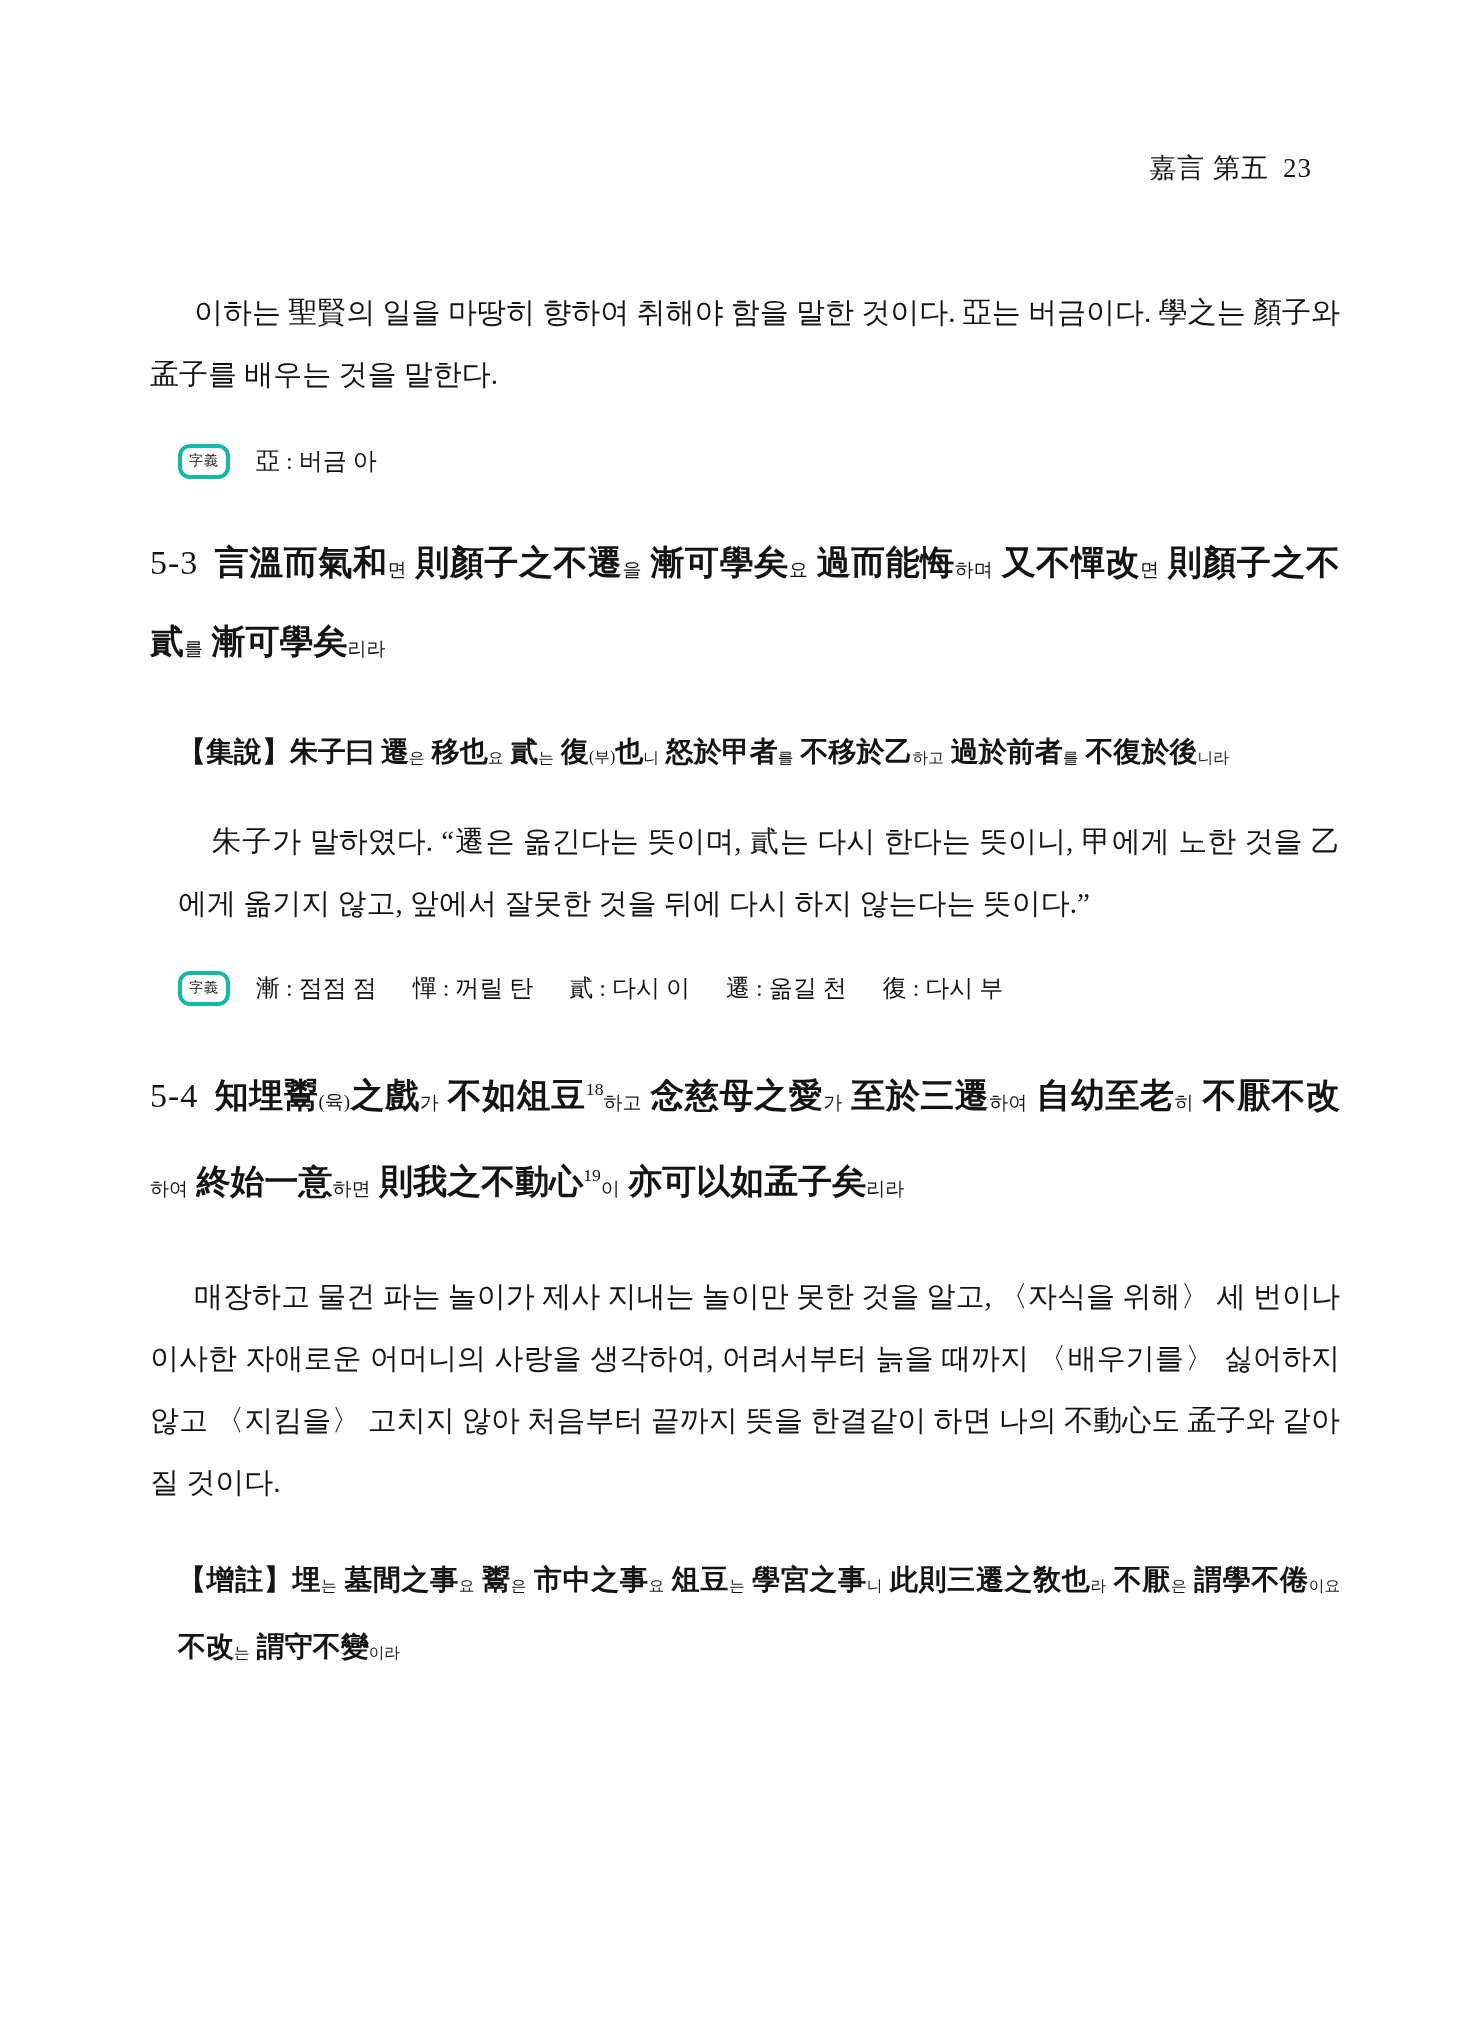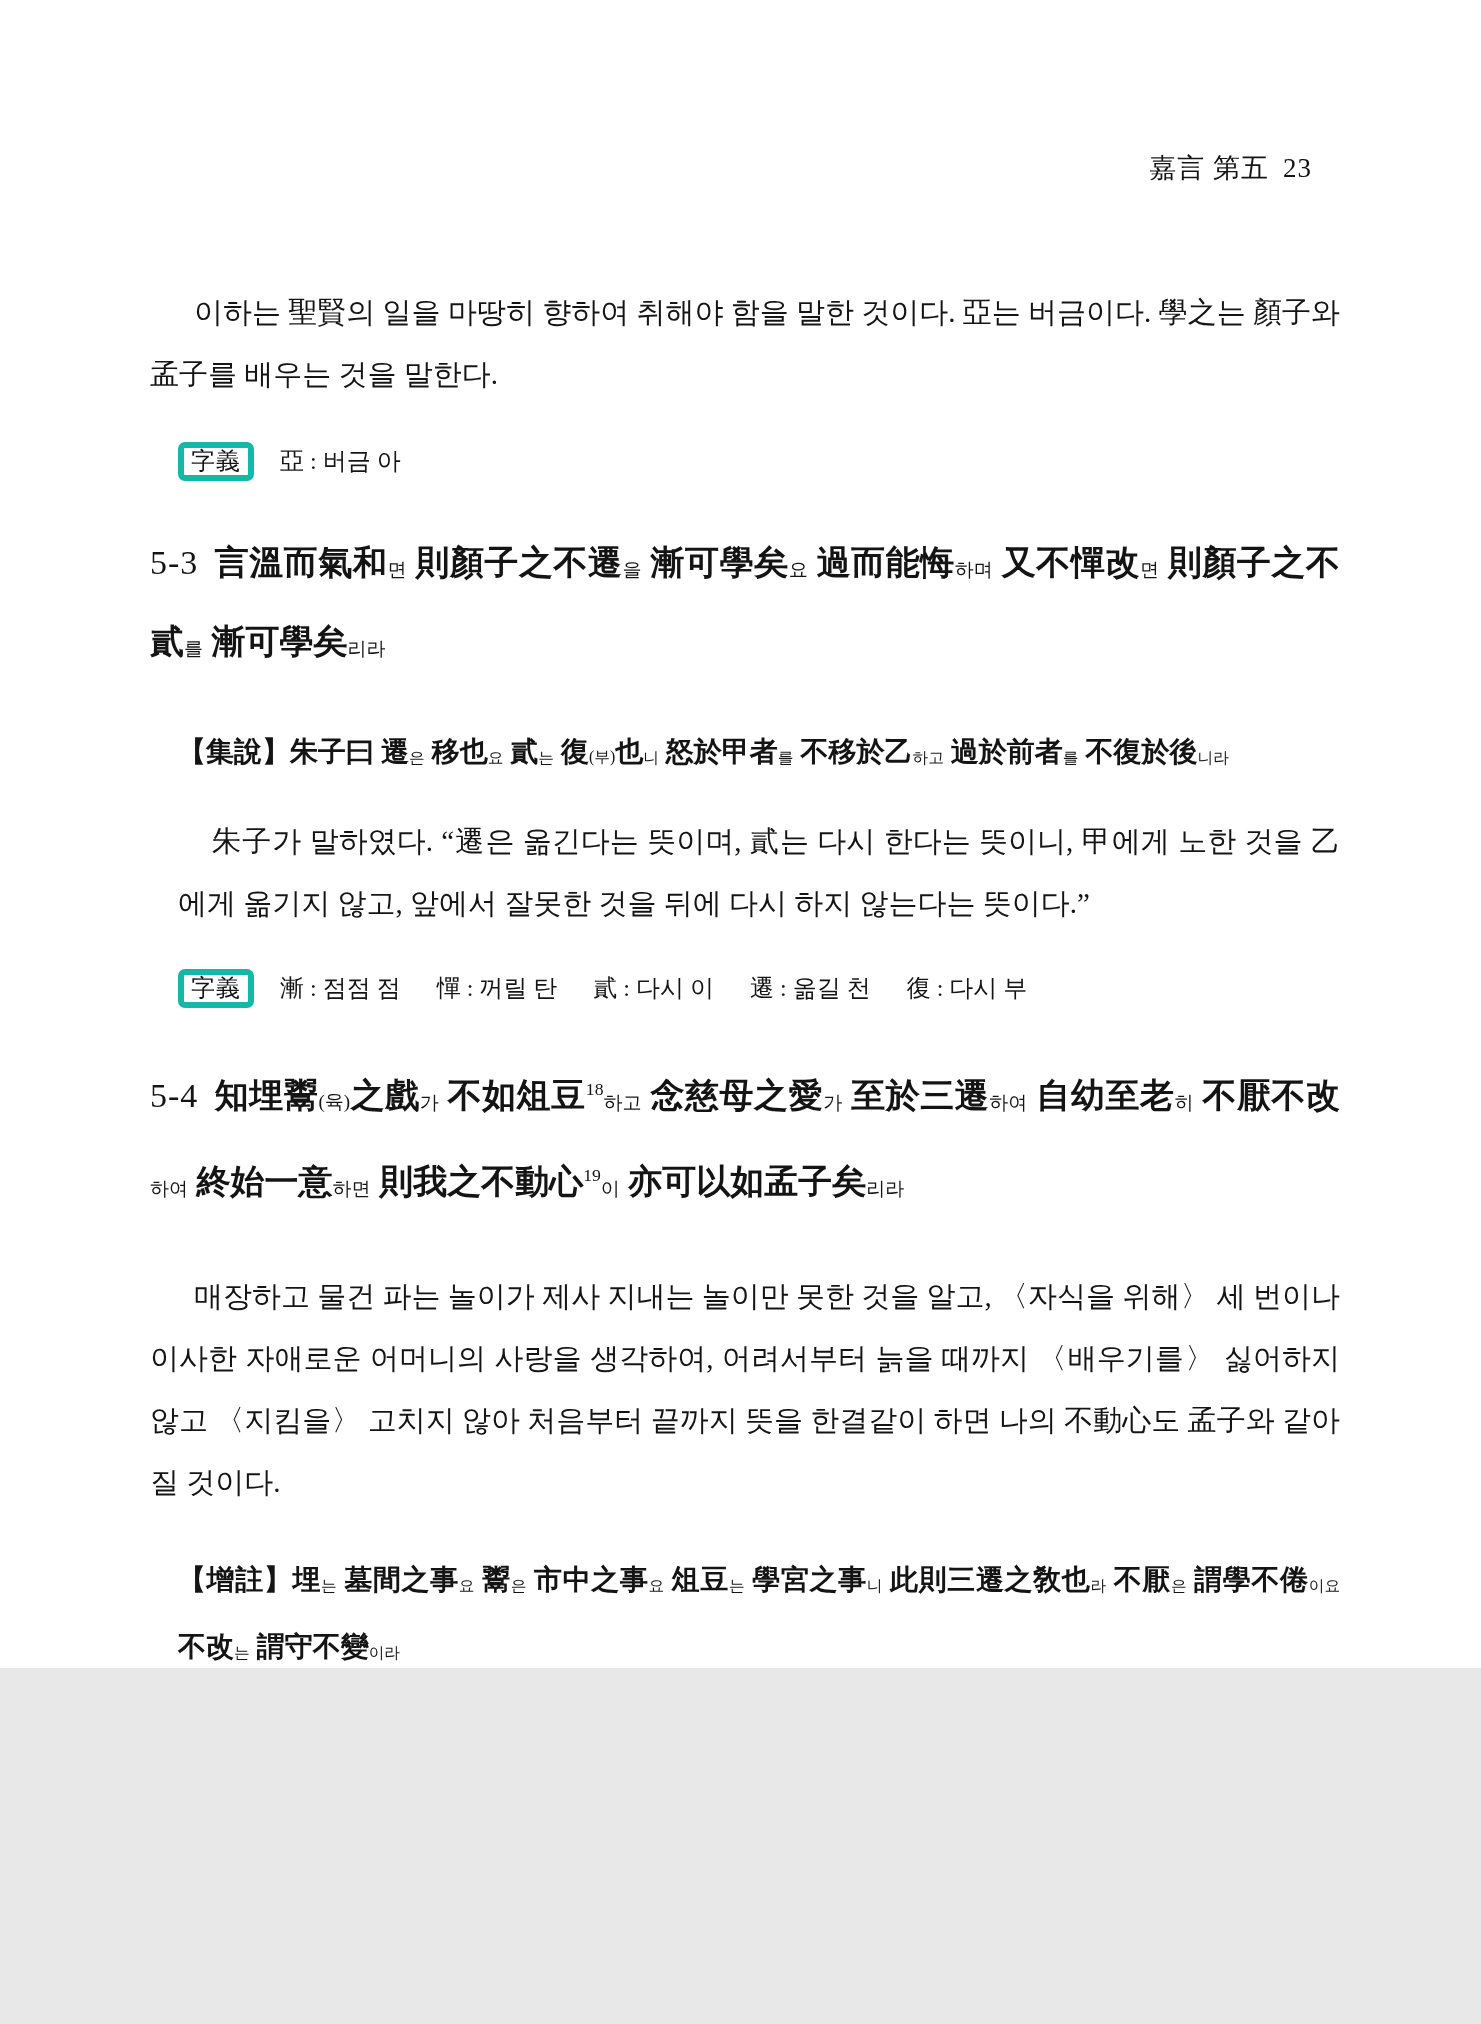--- a/index.html
+++ b/index.html
@@ -1,18 +1,18 @@
 <!DOCTYPE html>
 <html><head>
 <meta charset="utf-8">
 <style>
   html,body{margin:0;padding:0;background:#e8e8e8;}
   .page{
     position:relative;
-    width:1481px;height:1668px;
+    width:1481px;height:2024px;
     margin:0 auto;
     background:#ffffff;
     color:#141414;
     box-sizing:border-box;
     padding:150px 141px 0 150px;
     font-family:"Liberation Serif","DejaVu Serif",serif;
     overflow:hidden;
   }
   .header{
     text-align:right;
@@ -33,23 +33,23 @@
 
   .jaui-row{
     margin-left:28px;
     display:flex;
     align-items:center;
     font-size:24px;
     line-height:40px;
   }
   .jaui-box{
     display:inline-block;
-    border:6px solid #14b8a6;
-    border-radius:7px;
-    font-size:24px;
+    border:4px solid #14b8a6;
+    border-radius:12px;
+    font-size:14px;
     line-height:24px;
     padding:1px 7px 2px 7px;
     letter-spacing:1px;
     flex-shrink:0;
   }
   .jaui-text{margin-left:26px;white-space:nowrap;}
   .jaui-text + .jaui-text{margin-left:36px;}
 
   .hanmun-heading{
     font-size:34px;

